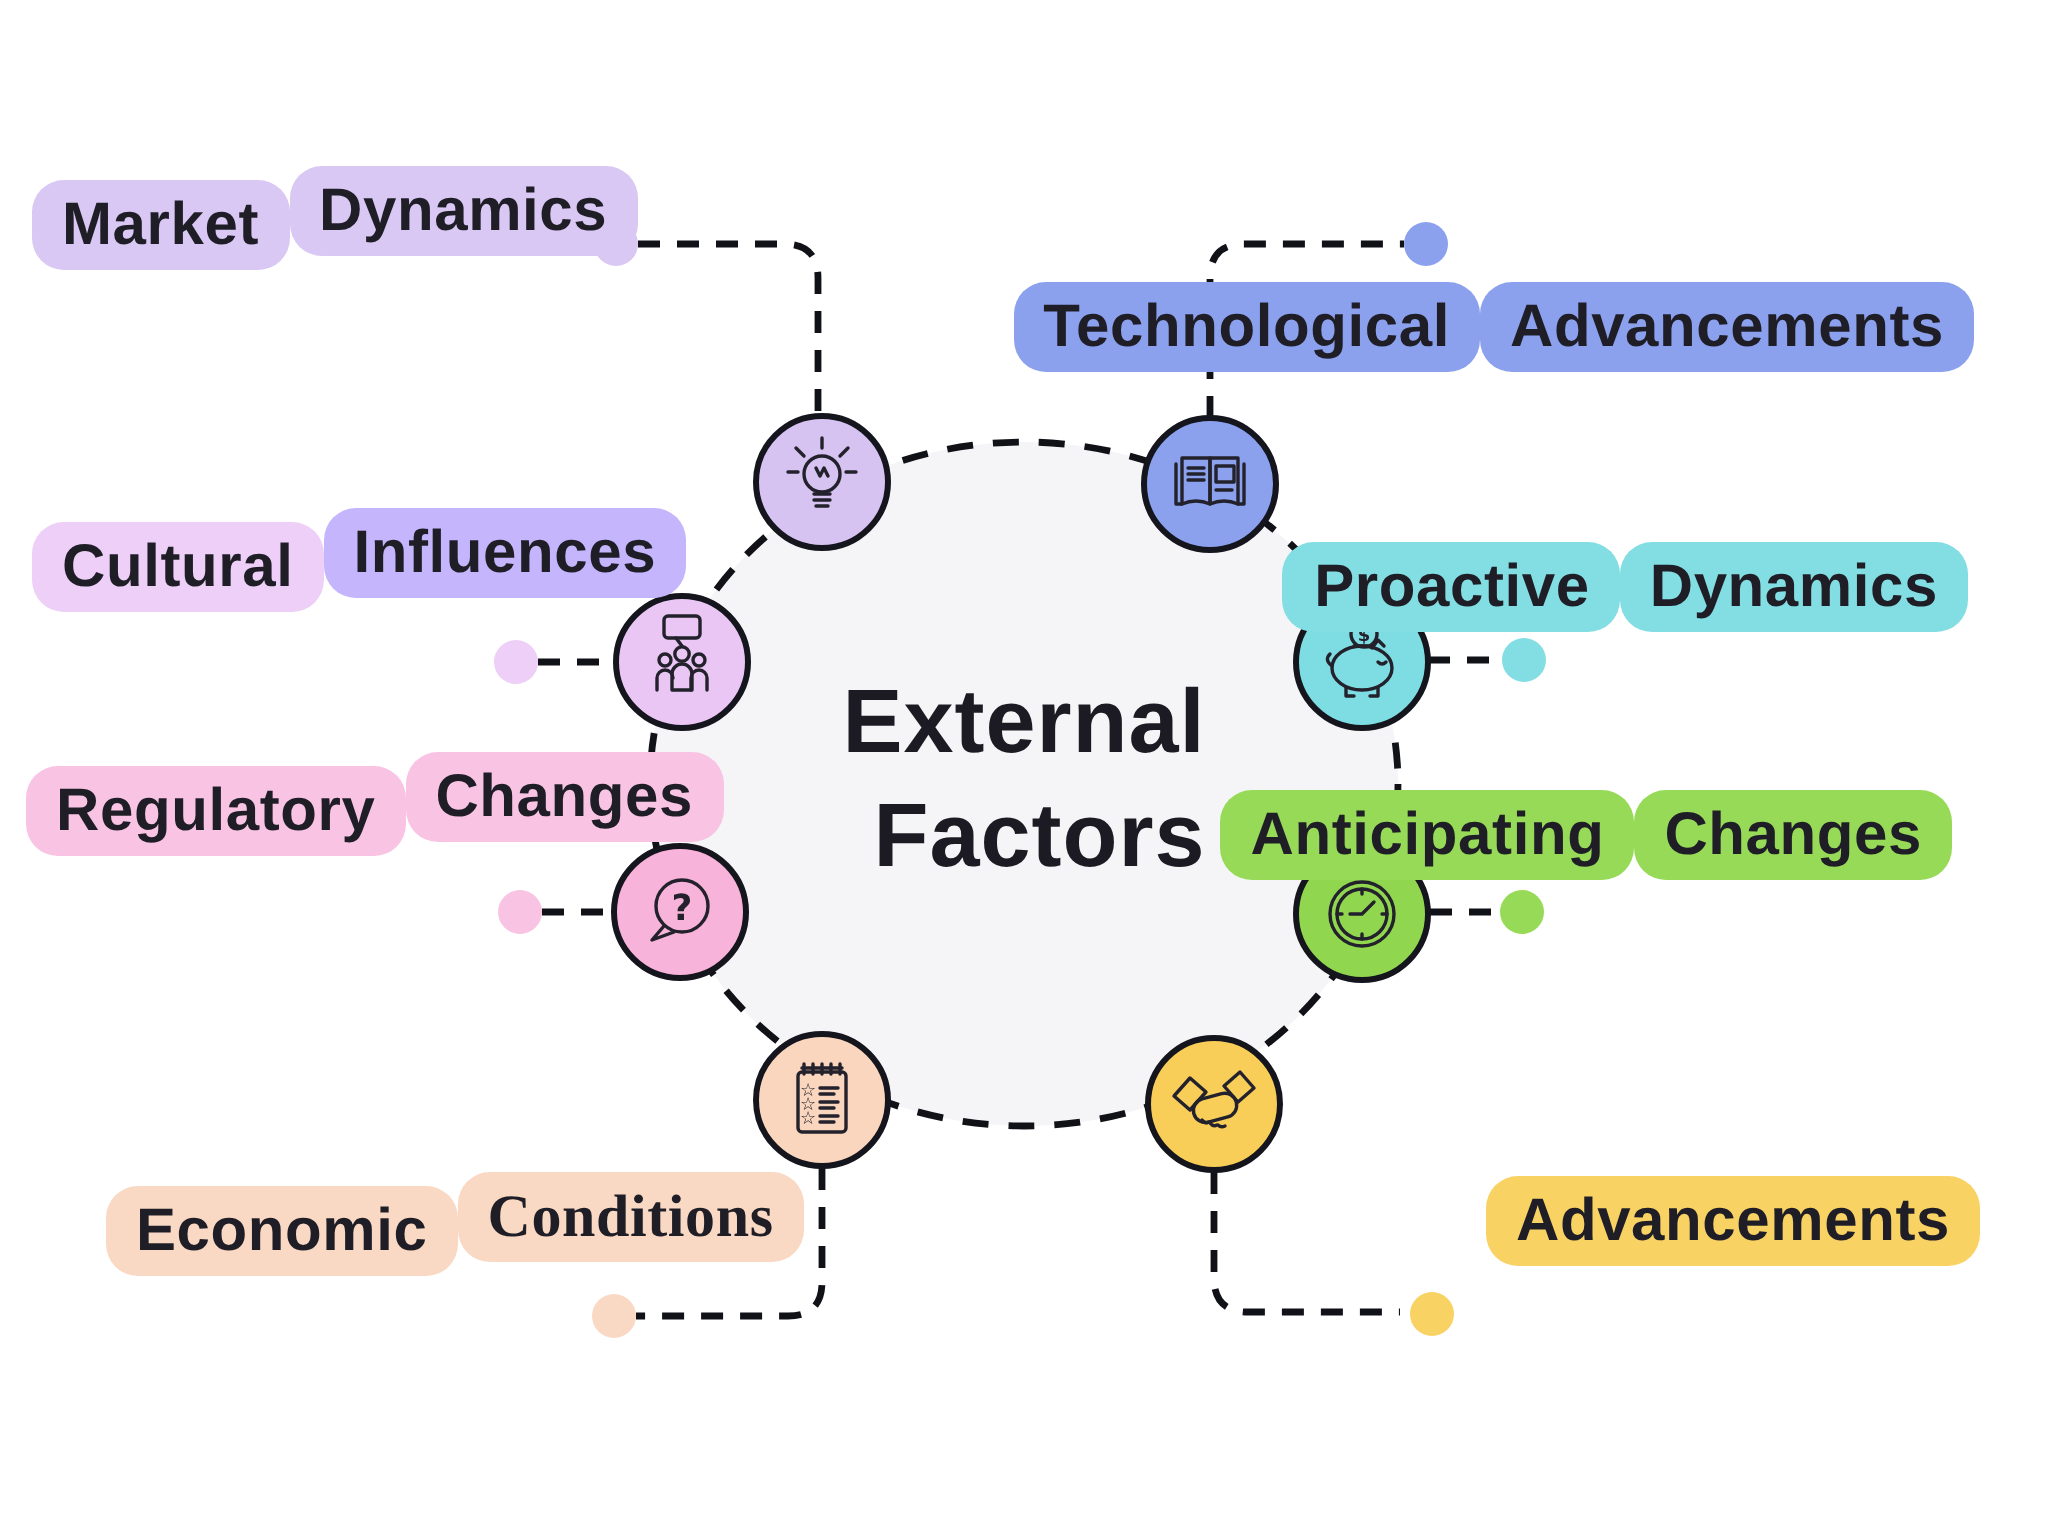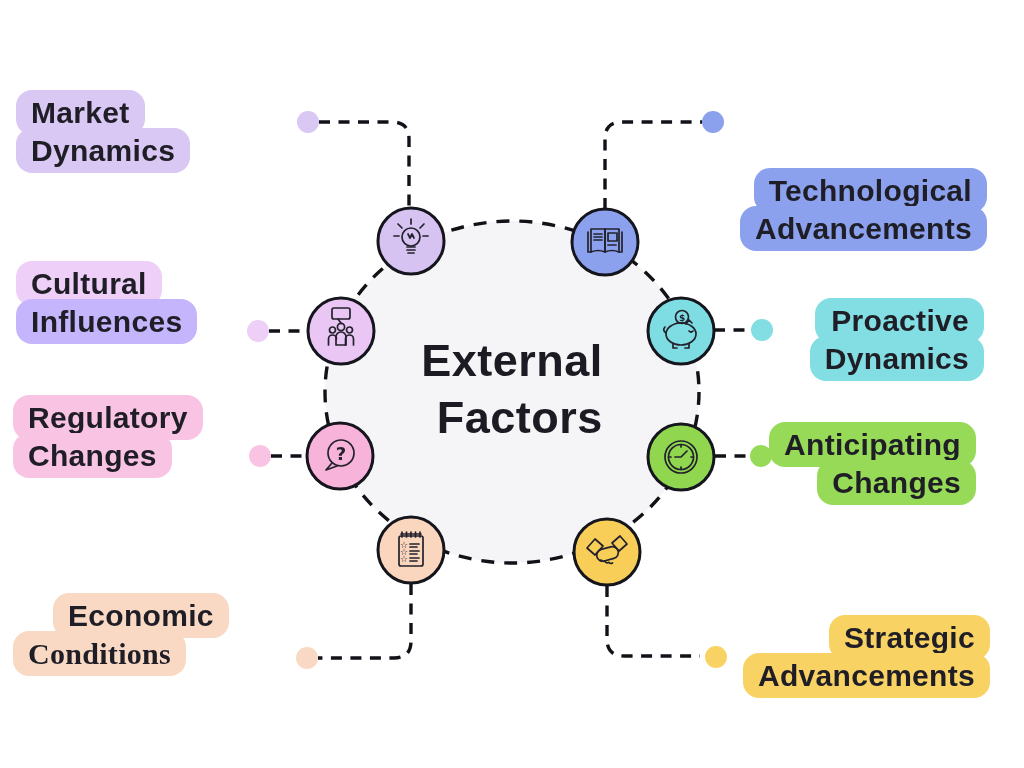--- a/index.html
+++ b/index.html
@@ -8,23 +8,23 @@
     overflow:hidden;font-family:"Liberation Sans",sans-serif;
   }
   #diagram-svg{position:absolute;left:0;top:0;z-index:1;}
   .ic{fill:none;stroke:#23222c;stroke-width:1.7;stroke-linecap:round;stroke-linejoin:round;}
   .node-circle{stroke:#15151d;stroke-width:3;}
   .connector{fill:none;stroke:#111118;stroke-width:3.4;stroke-dasharray:11 8.5;}
   .ring{stroke:#111118;stroke-width:3.4;stroke-dasharray:13 10;}
   .icq{font:bold 18px "DejaVu Sans",sans-serif;fill:#23222c;text-anchor:middle;}
   .icd{font:bold 9px "DejaVu Sans",sans-serif;fill:#23222c;text-anchor:middle;}
   .icstar{font:9px "DejaVu Sans",sans-serif;fill:#23222c;text-anchor:middle;}
-  .lbl{position:absolute;display:flex;flex-direction:column;z-index:3;}
+  .lbl{position:absolute;display:flex;flex-direction:row;z-index:3;}
   .lbl.left{align-items:flex-start;}
-  .lbl.right{align-items:flex-end;margin-top:27px;}
+  .lbl.right{align-items:flex-end;}
   .pill{
     display:inline-block;font-size:30px;font-weight:bold;color:#1f1e27;
     line-height:45px;padding:0 15px;border-radius:16px;white-space:nowrap;
     letter-spacing:.3px;
   }
   .pill + .pill{margin-top:-7px;}
   #center-title{
     position:absolute;left:512px;top:332px;transform:translateX(-50%);
     z-index:2;text-align:right;font-size:45px;font-weight:bold;
     line-height:57px;color:#1c1b23;letter-spacing:.5px;white-space:nowrap;
@@ -157,21 +157,21 @@
   <div class="lbl left" style="left:16px;top:90px">
     <span class="pill" style="background-color: rgb(217, 199, 244);">Market</span>
     <span class="pill" style="background-color: rgb(217, 199, 244);">Dynamics</span>
   </div>
 
   <div class="lbl left" style="left:16px;top:261px">
     <span class="pill" style="background-color: rgb(237, 207, 247);">Cultural</span>
     <span class="pill" style="background-color: #c4b5fd;">Influences</span>
   </div>
 
-  <div class="lbl left" style="left:13px;top:395px">
+  <div class="lbl left" style="left:13px;top:383px">
     <span class="pill" style="background-color: rgb(249, 196, 228);">Regulatory</span>
     <span class="pill" style="background-color: rgb(249, 196, 228);">Changes</span>
   </div>
 
   <div class="lbl left" style="left:13px;top:593px">
     <span class="pill" style="background-color: rgb(249, 217, 196); margin-left: 40px;">Economic</span>
     <span class="pill" style="background-color: rgb(249, 217, 196); font-family: Liberation Serif, serif;">Conditions</span>
   </div>
 
   <div class="lbl right" style="right:37px;top:141px">
@@ -183,17 +183,16 @@
     <span class="pill" style="background-color: rgb(130, 222, 226); padding-left: 16px;">Proactive</span>
     <span class="pill" style="background-color: rgb(130, 222, 226);">Dynamics</span>
   </div>
 
   <div class="lbl right" style="right:48px;top:395px">
     <span class="pill" style="background-color: rgb(151, 218, 88);">Anticipating</span>
     <span class="pill" style="background-color: rgb(151, 218, 88);">Changes</span>
   </div>
 
   <div class="lbl right" style="right:34px;top:588px">
-    <span class="pill" style="background-color: rgb(249, 210, 100);">Strategic</span>
     <span class="pill" style="background-color: rgb(249, 210, 100);">Advancements</span>
   </div>
 
 </div>
 
 </body></html>

